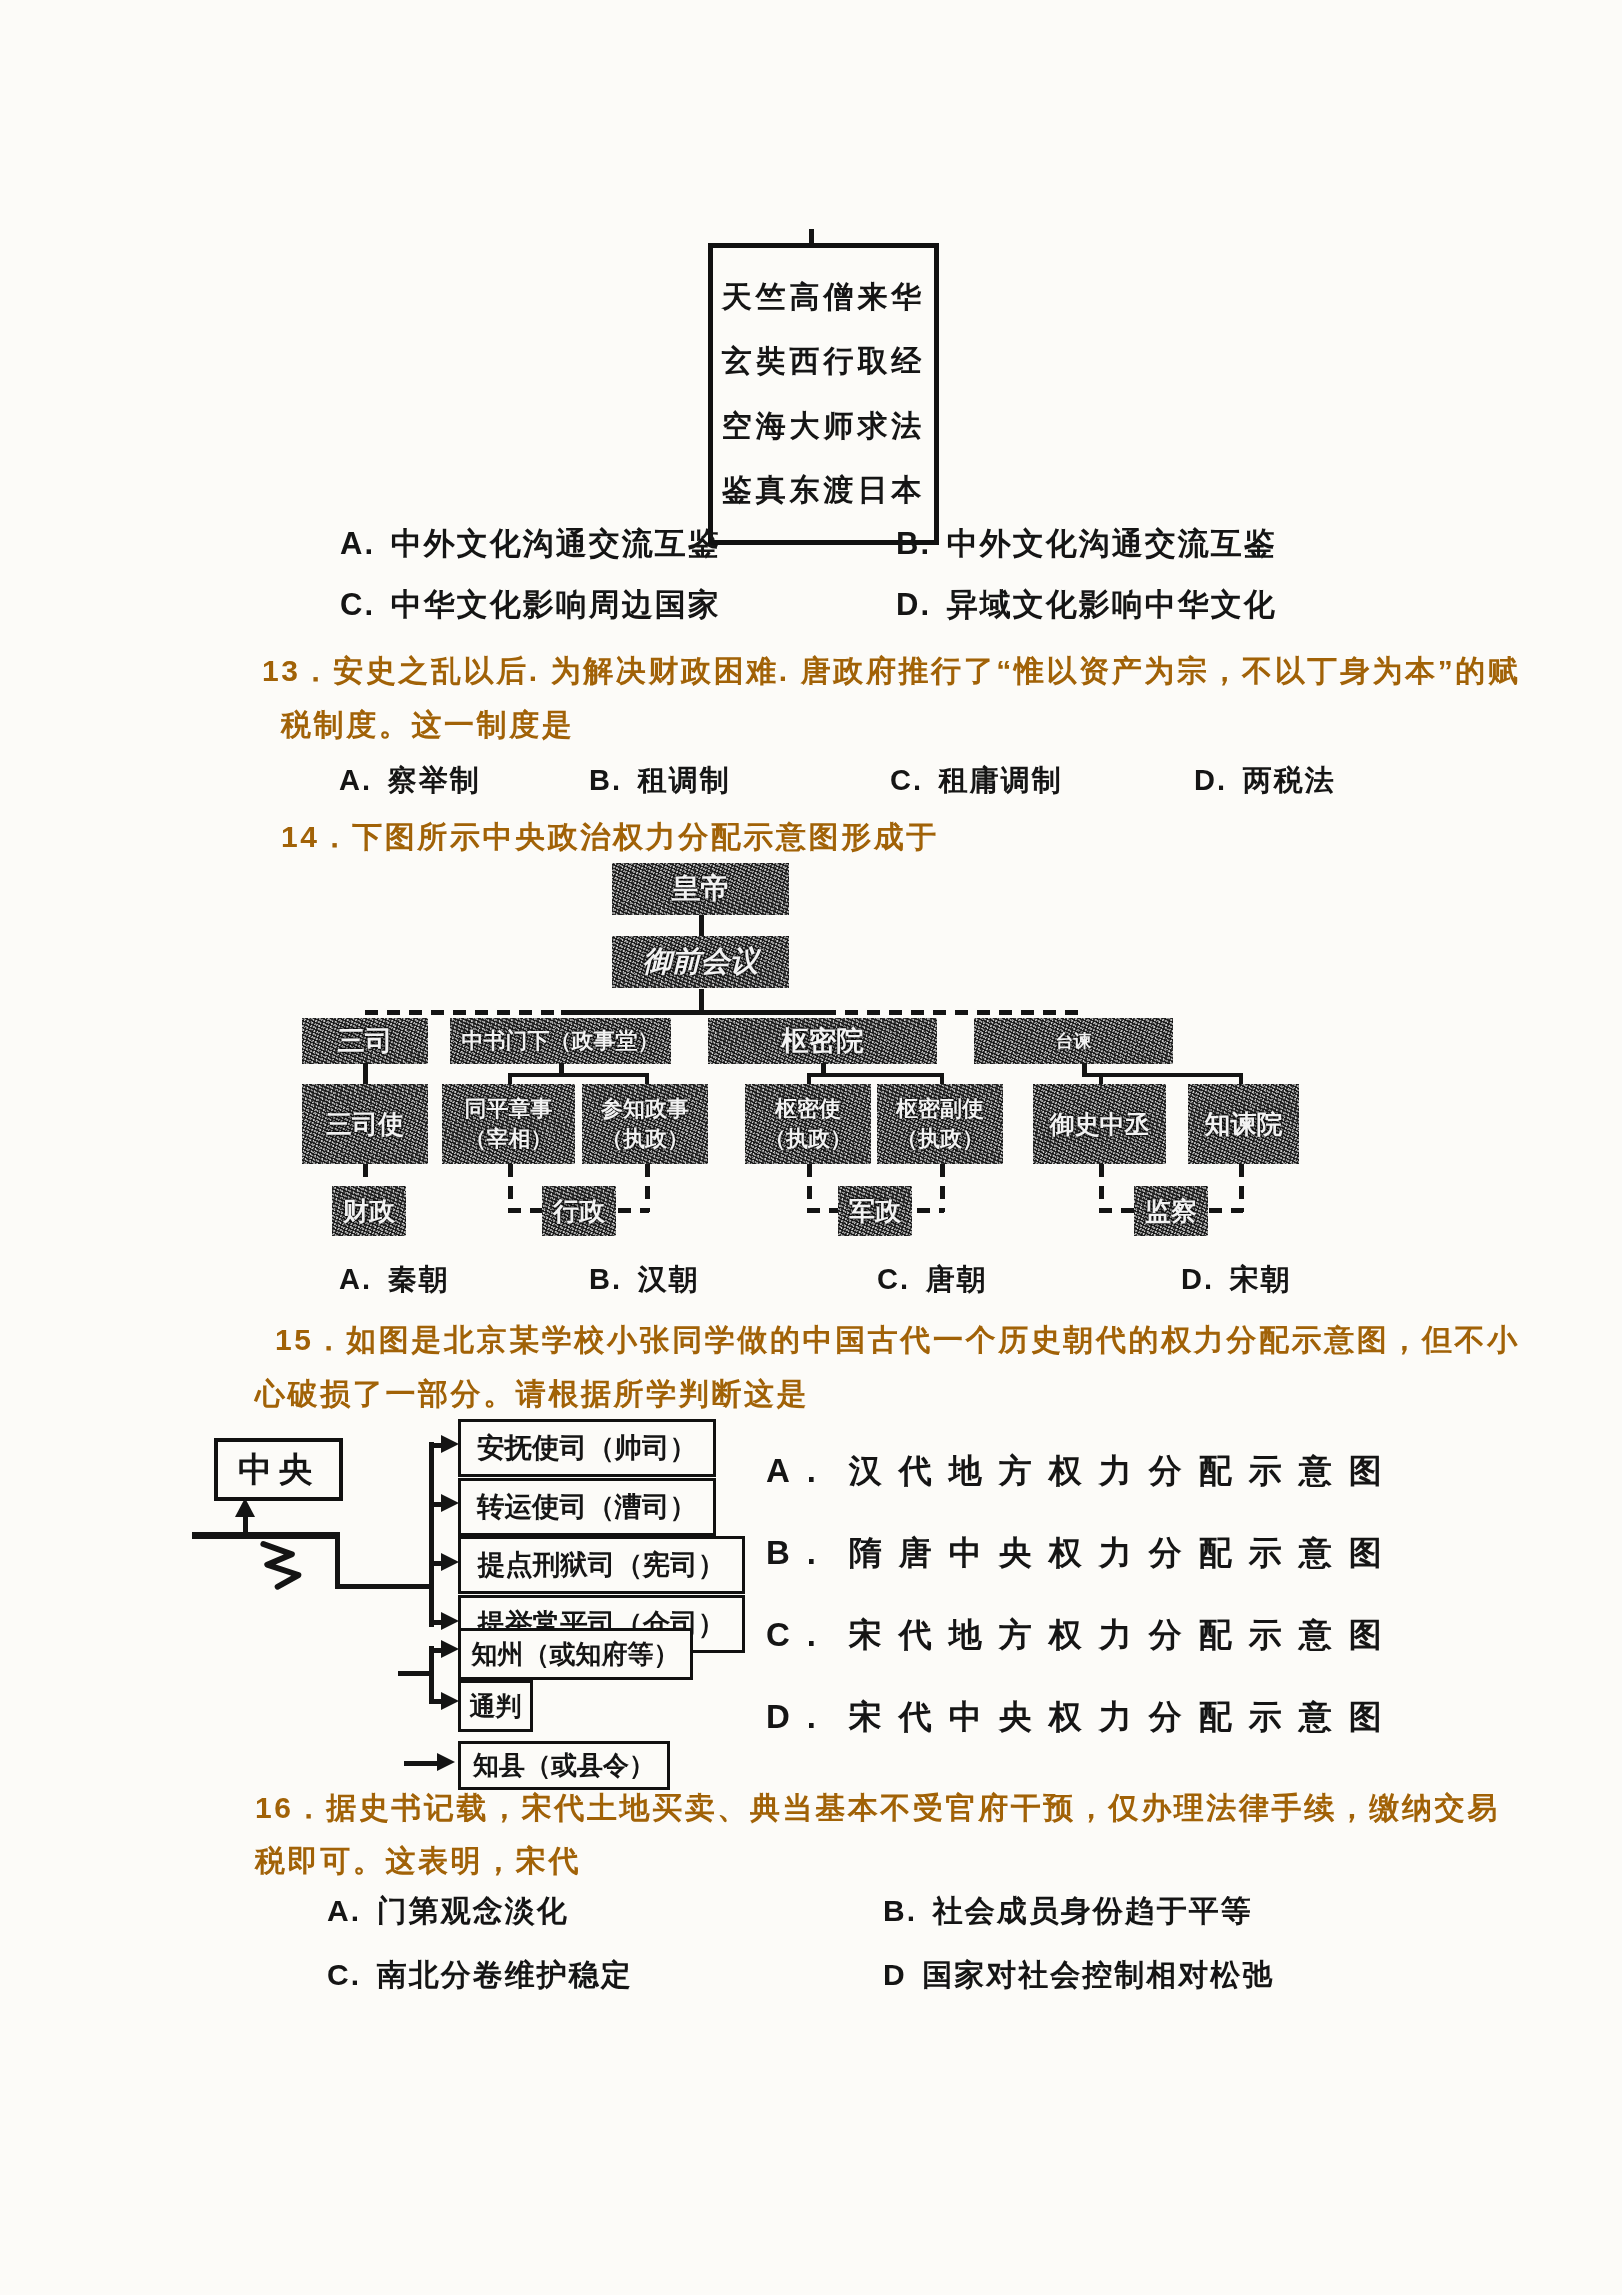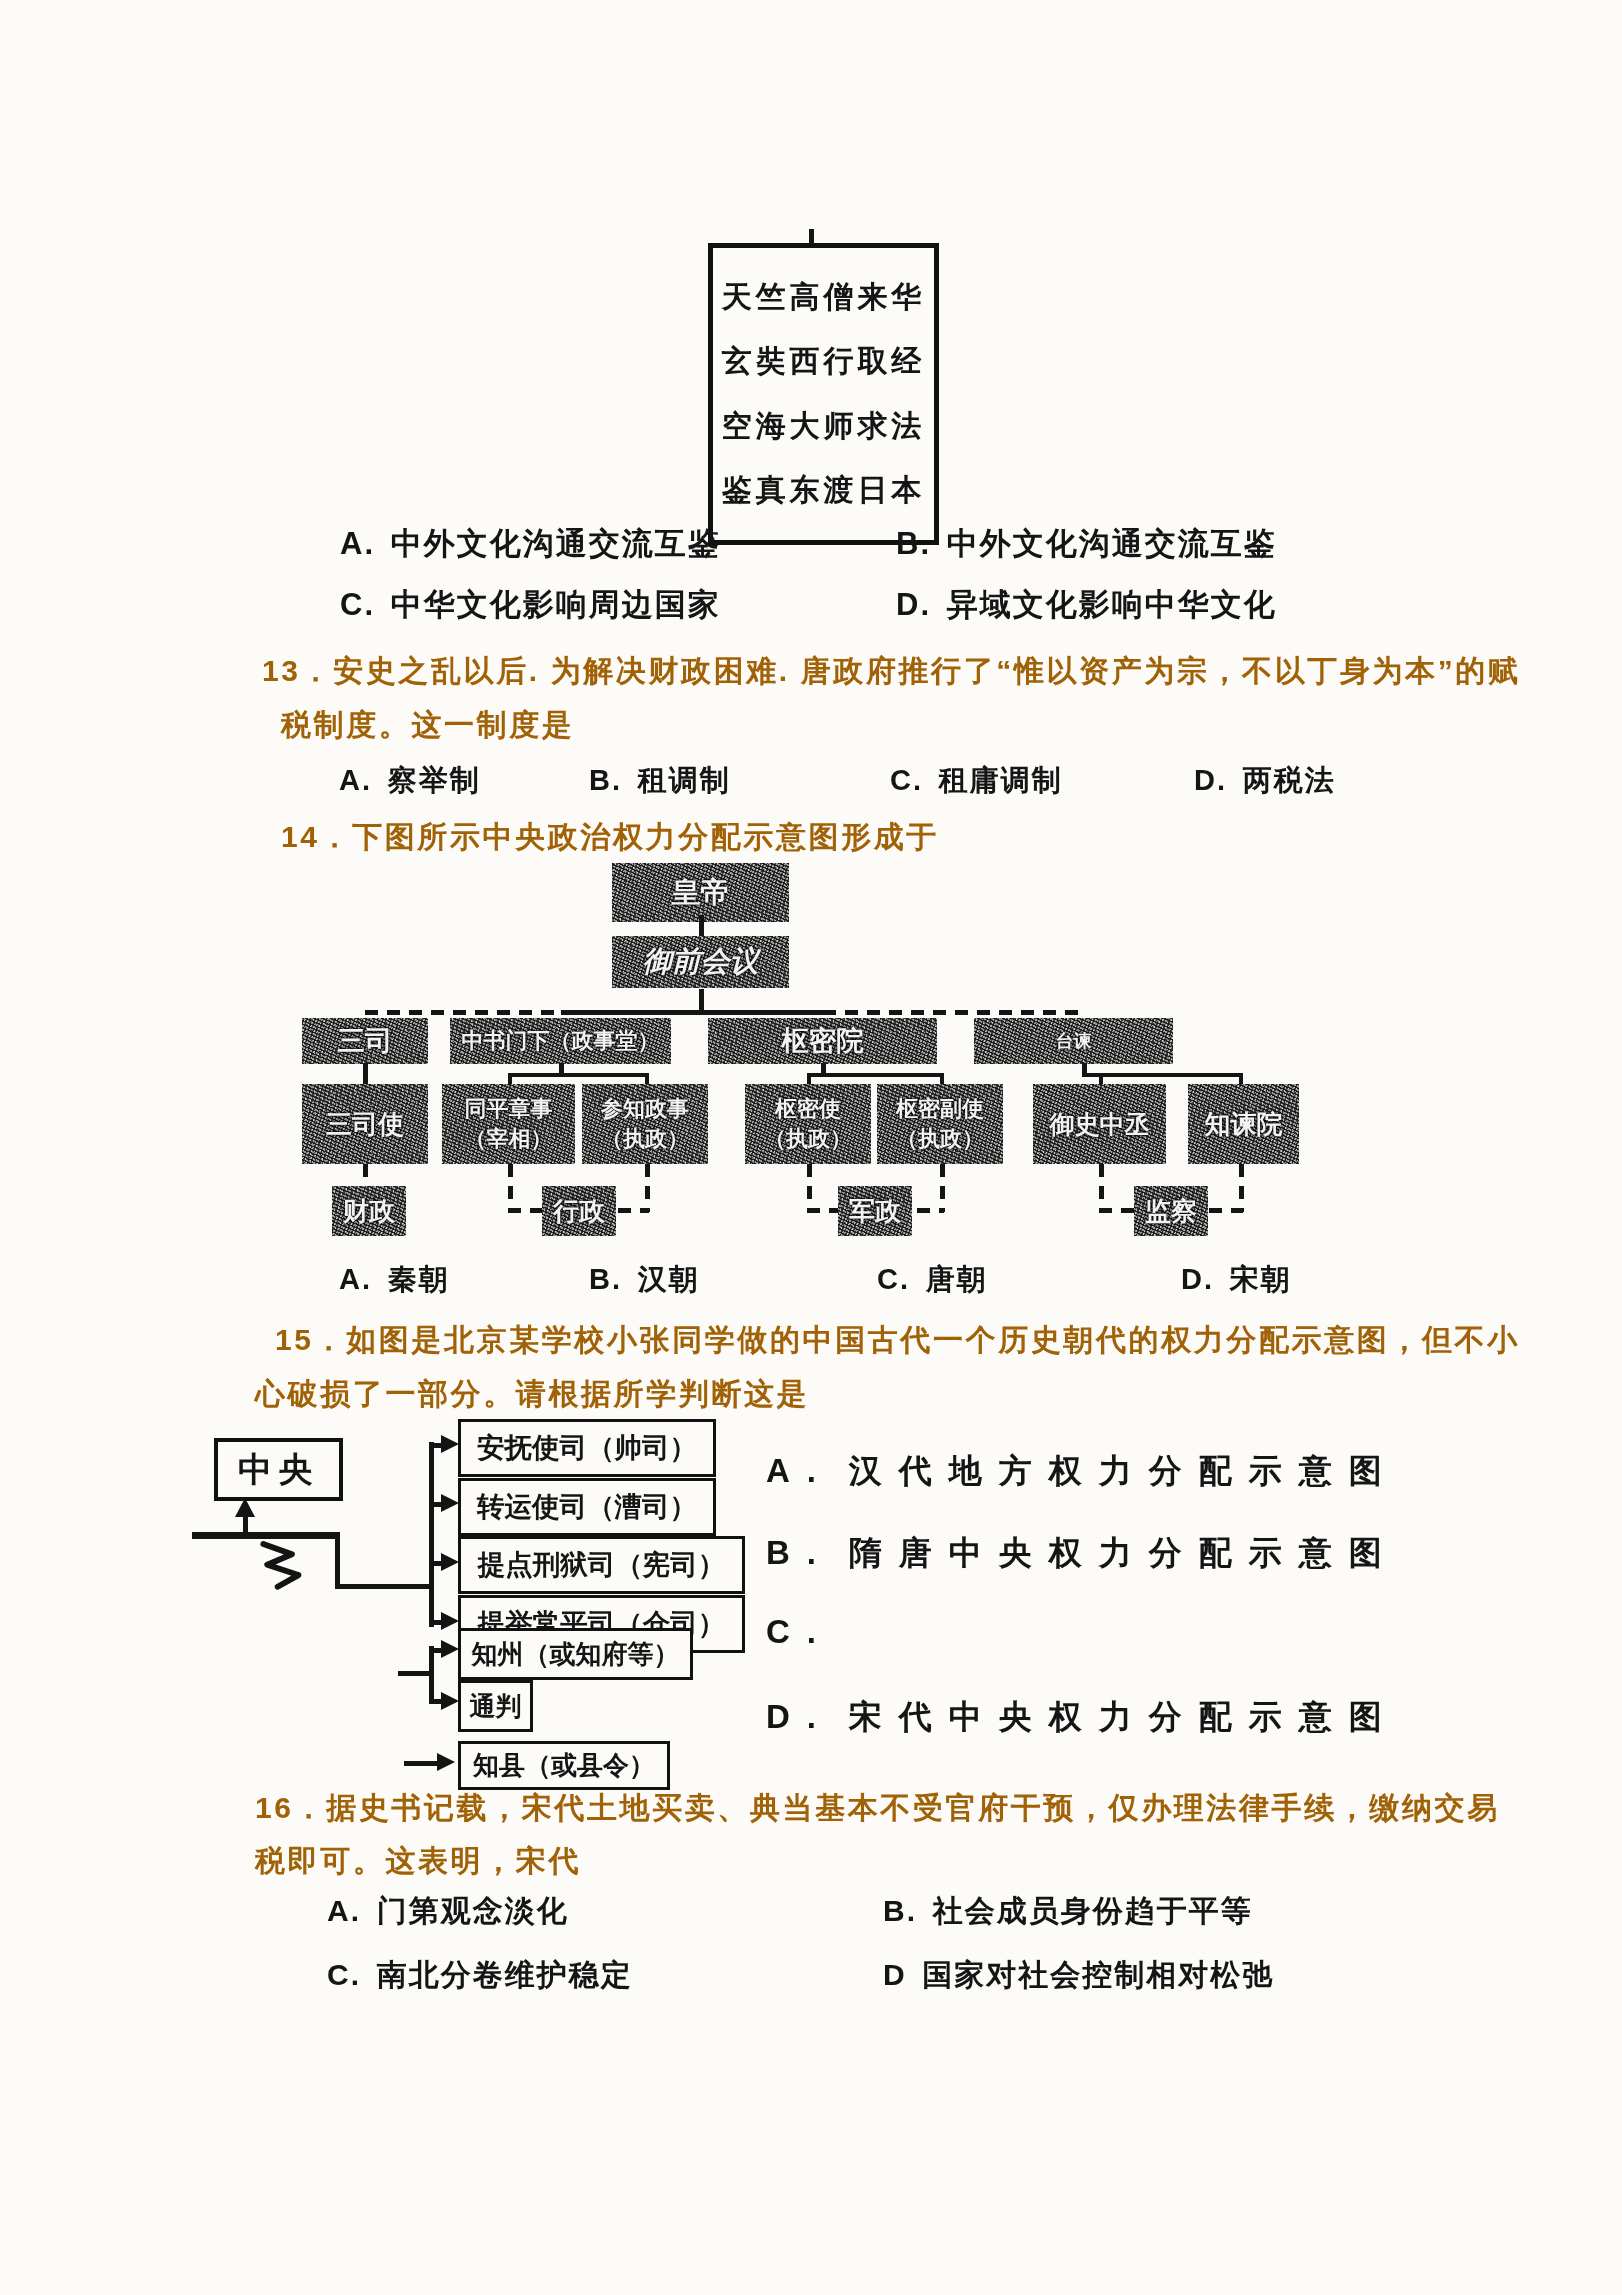--- a/index.html
+++ b/index.html
@@ -75,21 +75,21 @@
     <span>租庸调制</span>
   </div>
   <div class="abs opt" style="left:1194px;top:761px;">
     <span class="lab">D.</span>
     <span>两税法</span>
   </div>
 
   <div class="abs txt" style="left:281px;top:817px;">14．下图所示中央政治权力分配示意图形成于</div>
 
   <div class="abs" style="left:0;top:0;width:0;height:0;"></div>
-  <div class="abs shx" style="left:612px;top:863px;width:177px;height:59px;font-size:29px;">皇帝</div>
+  <div class="abs shx" style="left:612px;top:863px;width:177px;height:52px;font-size:29px;">皇帝</div>
   <div class="abs ln" style="left:699px;top:915px;width:4.6px;height:21px;"></div>
   <div class="abs shx" style="left:612px;top:936px;width:177px;height:52px;font-size:29px;font-style:italic;">御前会议</div>
   <div class="abs ln" style="left:699px;top:989px;width:4.6px;height:22px;"></div>
   <div class="abs dash-h" style="left:365px;top:1010px;width:196px;"></div>
   <div class="abs ln" style="left:561px;top:1010px;width:262px;height:4.6px;"></div>
   <div class="abs dash-h" style="left:823px;top:1010px;width:262px;"></div>
 
   <div class="abs shx" style="left:302px;top:1018px;width:126px;height:46px;font-size:27.5px;">三司</div>
   <div class="abs shx" style="left:450px;top:1018px;width:221px;height:46px;font-size:22px;">中书门下（政事堂）</div>
   <div class="abs shx" style="left:708px;top:1018px;width:229px;height:46px;font-size:27.5px;">枢密院</div>
@@ -216,20 +216,21 @@
   <div class="abs opt" style="left:766px;top:1449px;font-size:33px;letter-spacing:17px;">
     <span class="lab">A.</span>
     <span>汉代地方权力分配示意图</span>
   </div>
   <div class="abs opt" style="left:766px;top:1531px;font-size:33px;letter-spacing:17px;">
     <span class="lab">B.</span>
     <span>隋唐中央权力分配示意图</span>
   </div>
   <div class="abs opt" style="left:766px;top:1613px;font-size:33px;letter-spacing:17px;">
     <span class="lab">C.</span>
+    <span>宋代地方权力分配示意图</span>
   </div>
   <div class="abs opt" style="left:766px;top:1695px;font-size:33px;letter-spacing:17px;">
     <span class="lab">D.</span>
     <span>宋代中央权力分配示意图</span>
   </div>
 
   <div class="abs txt" style="left:255px;top:1788px;">16．据史书记载，宋代土地买卖、典当基本不受官府干预，仅办理法律手续，缴纳交易</div>
   <div class="abs txt" style="left:255px;top:1841px;">税即可。这表明，宋代</div>
   <div class="abs opt" style="left:327px;top:1891px;font-size:30px;">
     <span class="lab">A.</span>

